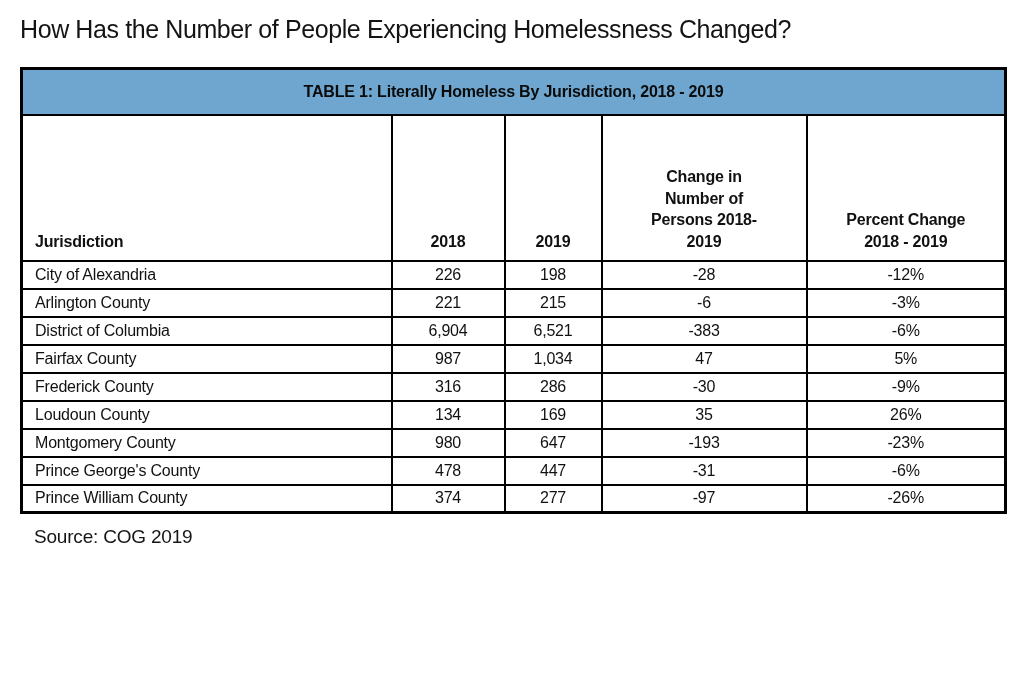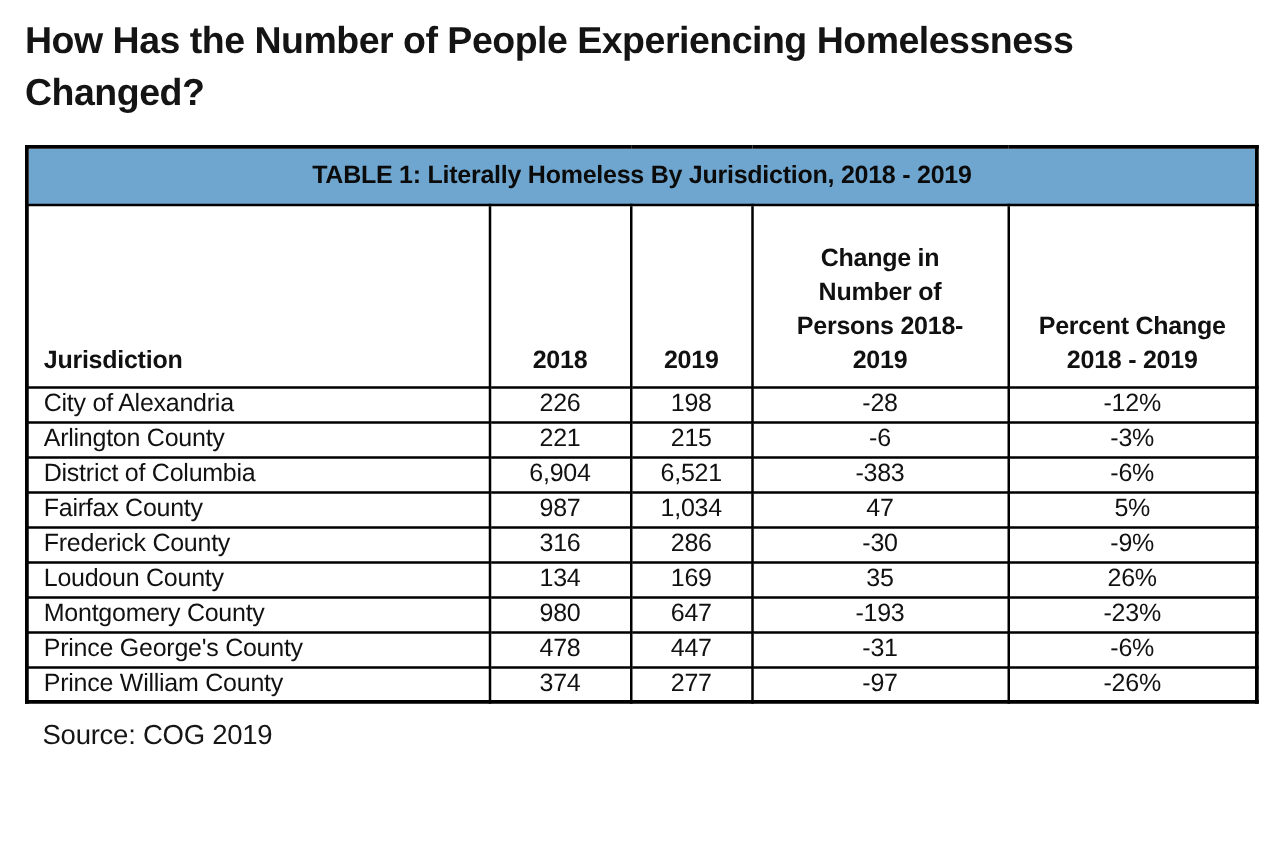--- a/index.html
+++ b/index.html
@@ -12,37 +12,37 @@
   }
   body {
     width: 1024px;
     height: 674px;
     overflow: hidden;
   }
   .page {
     padding: 12px 20px 0 20px;
   }
   .page-title {
-    font-size: 30px;
-    font-weight: bold;
+    font-size: 25px;
+    font-weight: normal;
     line-height: 1.4;
     letter-spacing: -0.4px;
     max-width: 992px;
     margin: 0 0 20px 0;
     color: #141414;
   }
   table.data-table {
     border-collapse: collapse;
     table-layout: fixed;
     width: 984px;
     border: 3px solid #000000;
   }
   table.data-table td {
     border: 2px solid #000000;
-    font-size: 20px;
+    font-size: 16px;
     letter-spacing: -0.2px;
     overflow: hidden;
   }
   td.caption-cell {
     background: #6FA6CF;
     height: 46px;
     text-align: center;
     vertical-align: middle;
     font-weight: bold;
     font-size: 21px;
@@ -69,21 +69,21 @@
     padding-left: 12px;
   }
   tr.header-row td.jur-cell-header {
     text-align: left;
   }
   tr.total-row td {
     font-weight: bold;
   }
   .source-note {
     margin: 12px 0 0 14px;
-    font-size: 22px;
+    font-size: 19px;
     letter-spacing: -0.2px;
     color: #161616;
   }
 </style>
 </head>
 <body>
 
 <div class="page">
 
   <h1 class="page-title">How Has the Number of People Experiencing Homelessness Changed?</h1>

